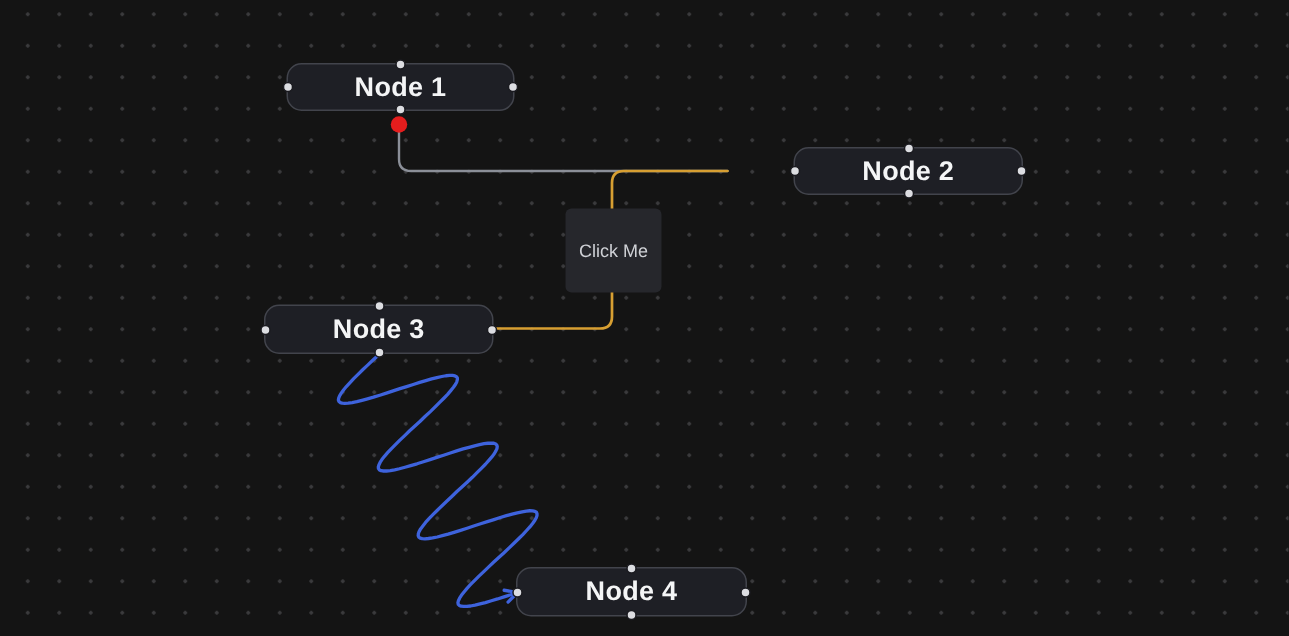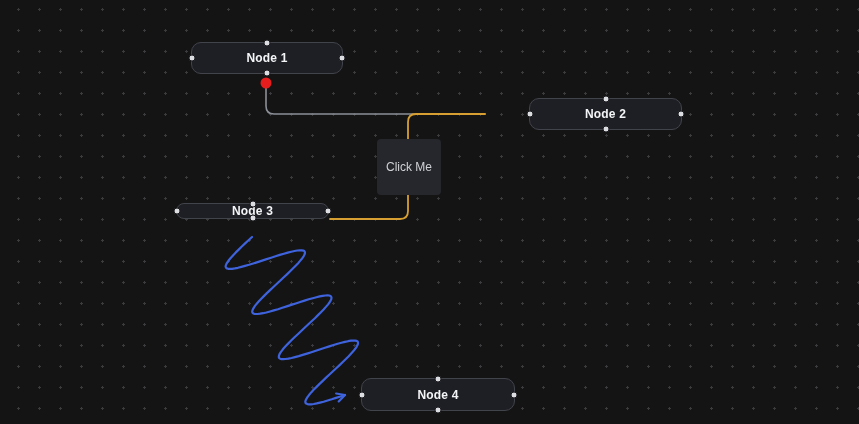--- a/index.html
+++ b/index.html
@@ -18,21 +18,21 @@
   #edges{position:absolute;left:0;top:0;width:859px;height:424px;z-index:1;}
   .node{
     position:absolute;z-index:2;box-sizing:border-box;
     background:var(--node-fill,#1e1f25);
     border:1px solid var(--node-border,#42444c);
     border-radius:10px;
     display:flex;align-items:center;justify-content:center;
   }
   .node-label{
     color:var(--node-text,#f4f5f6);
-    font-size:12px;font-weight:bold;letter-spacing:.2px;
+    font-size:18px;font-weight:bold;letter-spacing:.2px;
     user-select:none;
   }
   .handle{
     position:absolute;width:7px;height:7px;border-radius:50%;
     box-sizing:border-box;
     background:var(--handle-fill,#dcdde1);
     border:1px solid var(--handle-border,#1b1b20);
   }
   .h-top{left:50%;top:0;transform:translate(-50%,-50%);}
   .h-bottom{left:50%;top:100%;transform:translate(-50%,-50%);}
@@ -70,28 +70,28 @@
         <span class="handle h-left"></span>
         <span class="handle h-right"></span>
       </div>
       <div class="node" style="left: 485px; top: 98px; width: 153px; height: 32px; margin-left: 44px;">
         <span class="node-label">Node 2</span>
         <span class="handle h-top"></span>
         <span class="handle h-bottom"></span>
         <span class="handle h-left"></span>
         <span class="handle h-right"></span>
       </div>
-      <div class="node" style="left: 176px; top: 203px; width: 153px; height: 16px;">
+      <div class="node" style="left: 176px; top: 203px; width: 153px; height: 33px;">
         <span class="node-label">Node 3</span>
         <span class="handle h-top"></span>
         <span class="handle h-bottom"></span>
         <span class="handle h-left"></span>
         <span class="handle h-right"></span>
       </div>
-      <div class="node" style="left: 361px; top: 378px; width: 154px; height: 33px;">
+      <div class="node" style="left: 344px; top: 378px; width: 154px; height: 33px;">
         <span class="node-label">Node 4</span>
         <span class="handle h-top"></span>
         <span class="handle h-bottom"></span>
         <span class="handle h-left"></span>
         <span class="handle h-right"></span>
       </div>
     </div>
   <div class="red-dot" id="red-dot" style="left: 266px; top: 83px;"></div>
   <div class="edge-button" id="edge-button" style="left: 409px; top: 167px;">Click Me</div>
 </div>

